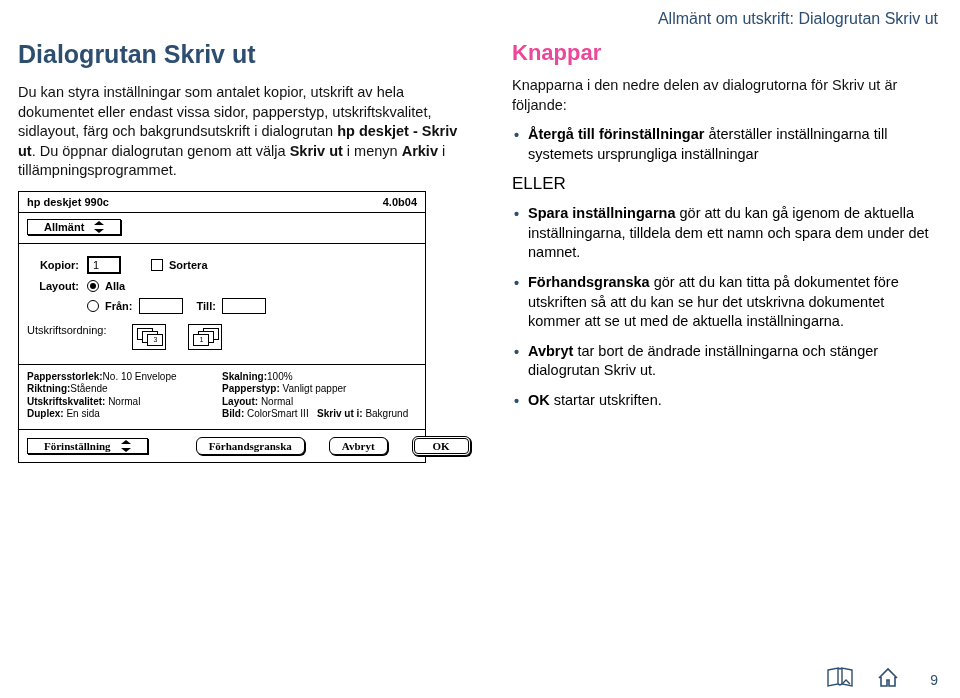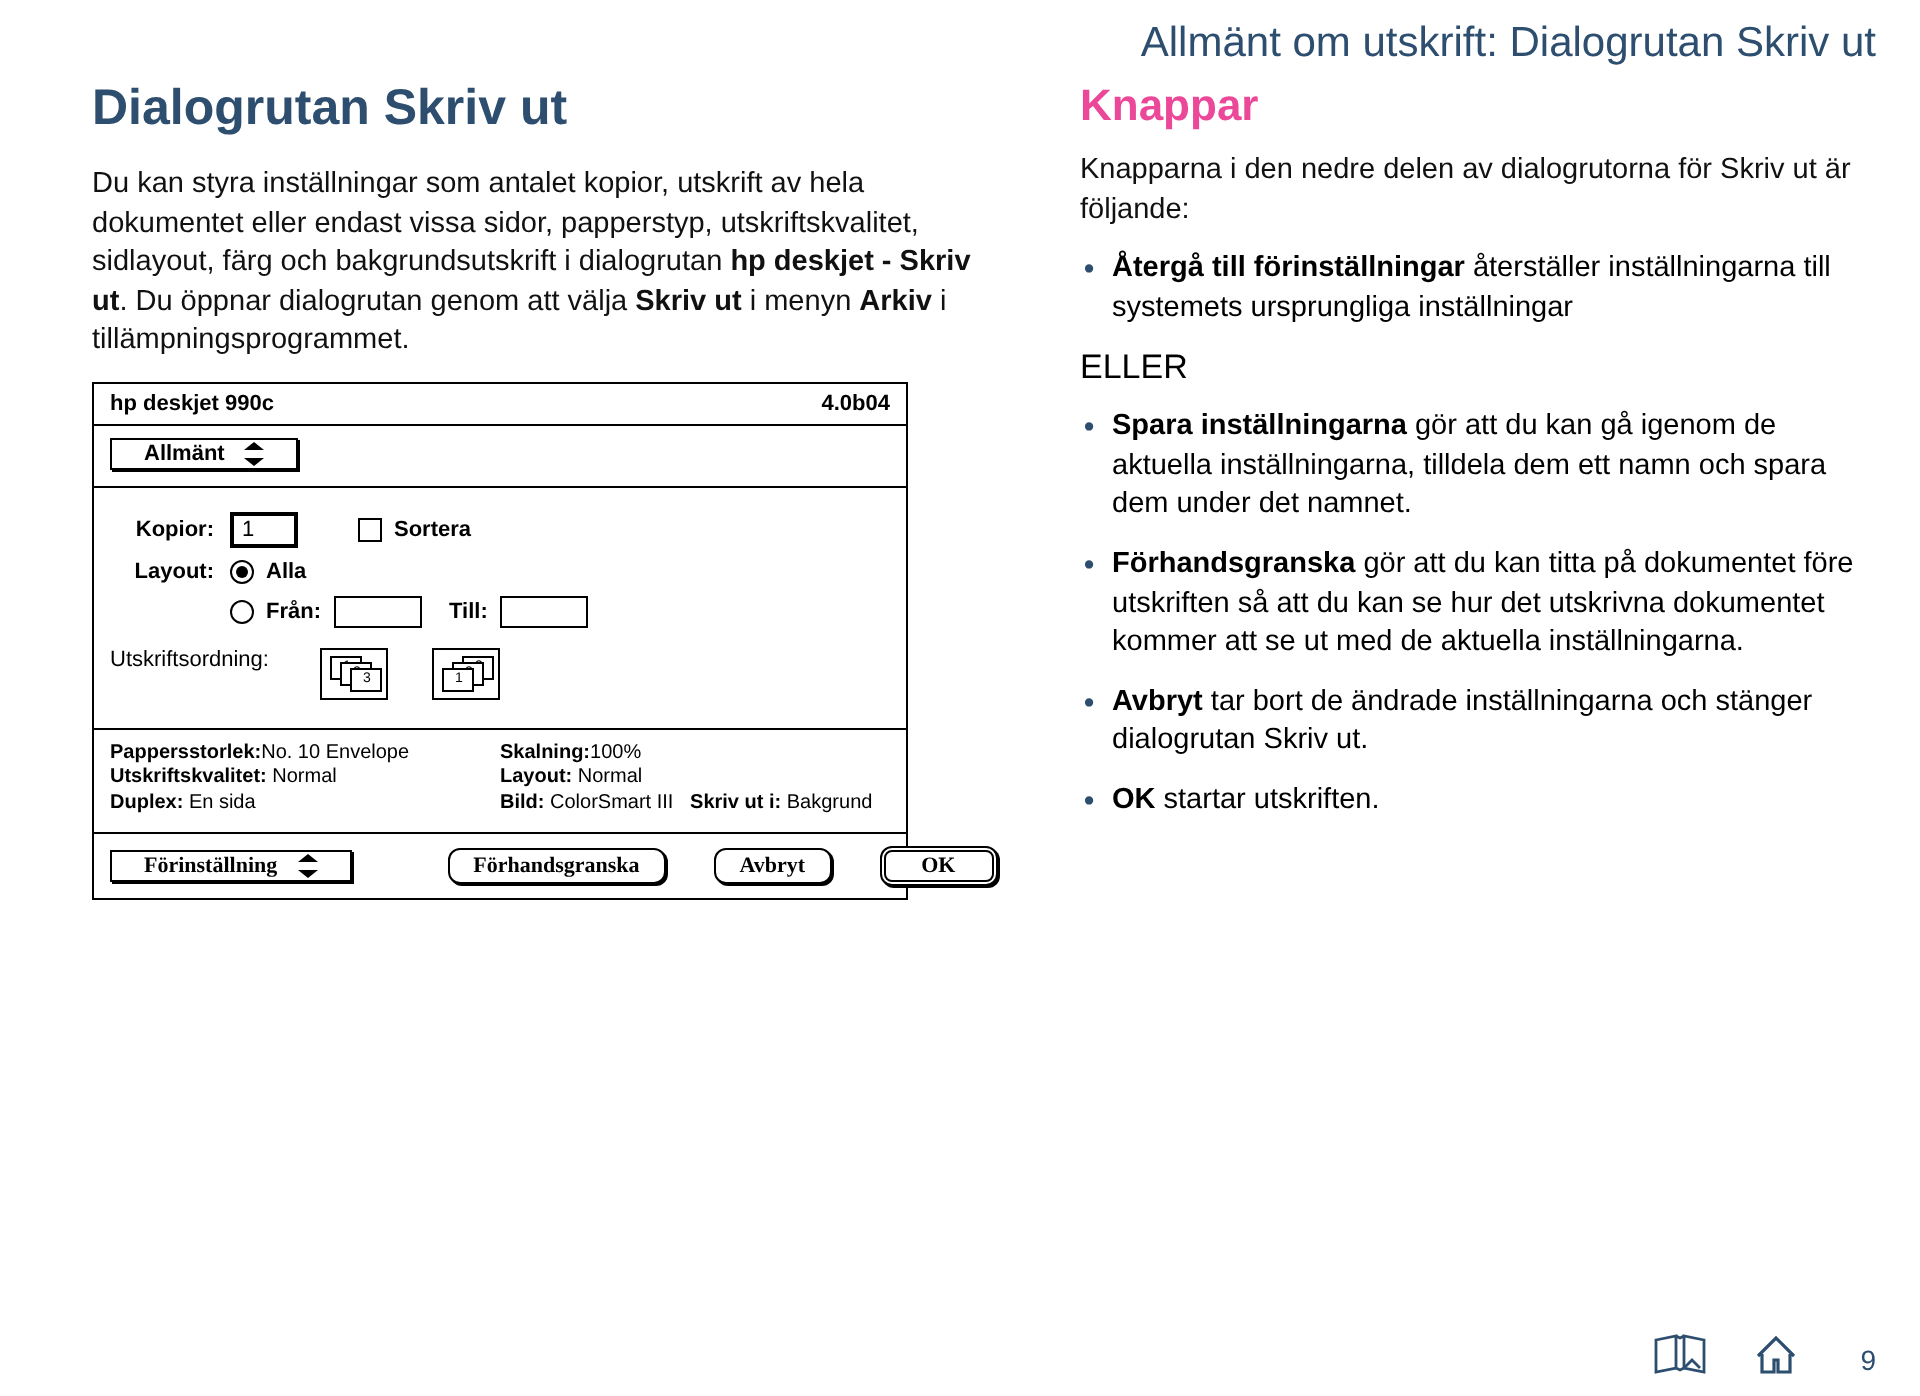--- a/index.html
+++ b/index.html
@@ -10,33 +10,33 @@
     font-family: "Trebuchet MS", "Lucida Grande", sans-serif;
     color: #000;
     position: relative;
     overflow: hidden;
   }
 
   .top-header {
     position: absolute;
     top: 10px;
     right: 22px;
-    font-size: 21px;
+    font-size: 16px;
     color: #2d4e6f;
   }
 
   .two-col {
     position: absolute;
     top: 40px;
     left: 18px;
     right: 20px;
     display: flex;
     gap: 34px;
   }
-  .col-left  { flex: 0 0 460px; margin-left: 28px; }
+  .col-left  { flex: 0 0 460px; }
   .col-right { flex: 1; }
 
   h1.main {
     font-size: 25px;
     font-weight: bold;
     color: #2d4e6f;
     margin-bottom: 14px;
   }
   h2.sub {
     font-size: 22px;
@@ -302,20 +302,24 @@
           </span>
         </div>
       </div>
 
       <div class="dlg-section tiny-grid">
         <div class="trow">
           <span><b>Pappersstorlek:</b><span>No. 10 Envelope</span></span>
           <span><b>Skalning:</b><span>100%</span></span>
         </div>
         <div class="trow">
+          <span><b>Riktning:</b><span>Stående</span></span>
+          <span><b>Papperstyp:</b> <span>Vanligt papper</span></span>
+        </div>
+        <div class="trow">
           <span><b>Utskriftskvalitet:</b> <span>Normal</span></span>
           <span><b>Layout:</b> <span>Normal</span></span>
         </div>
         <div class="trow">
           <span><b>Duplex:</b> <span>En sida</span></span>
           <span><b>Bild:</b> <span>ColorSmart III</span>&nbsp;&nbsp;&nbsp;<b>Skriv ut i:</b> <span>Bakgrund</span></span>
         </div>
       </div>
 
       <div class="dlg-footer">

